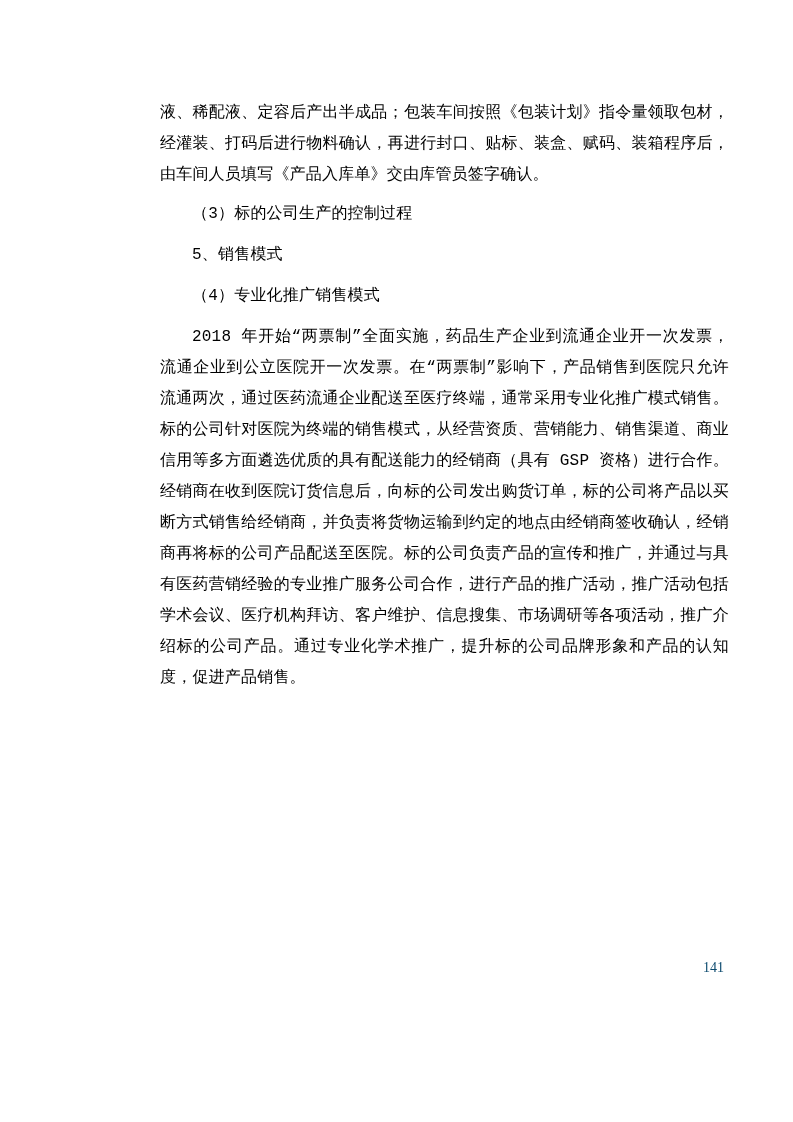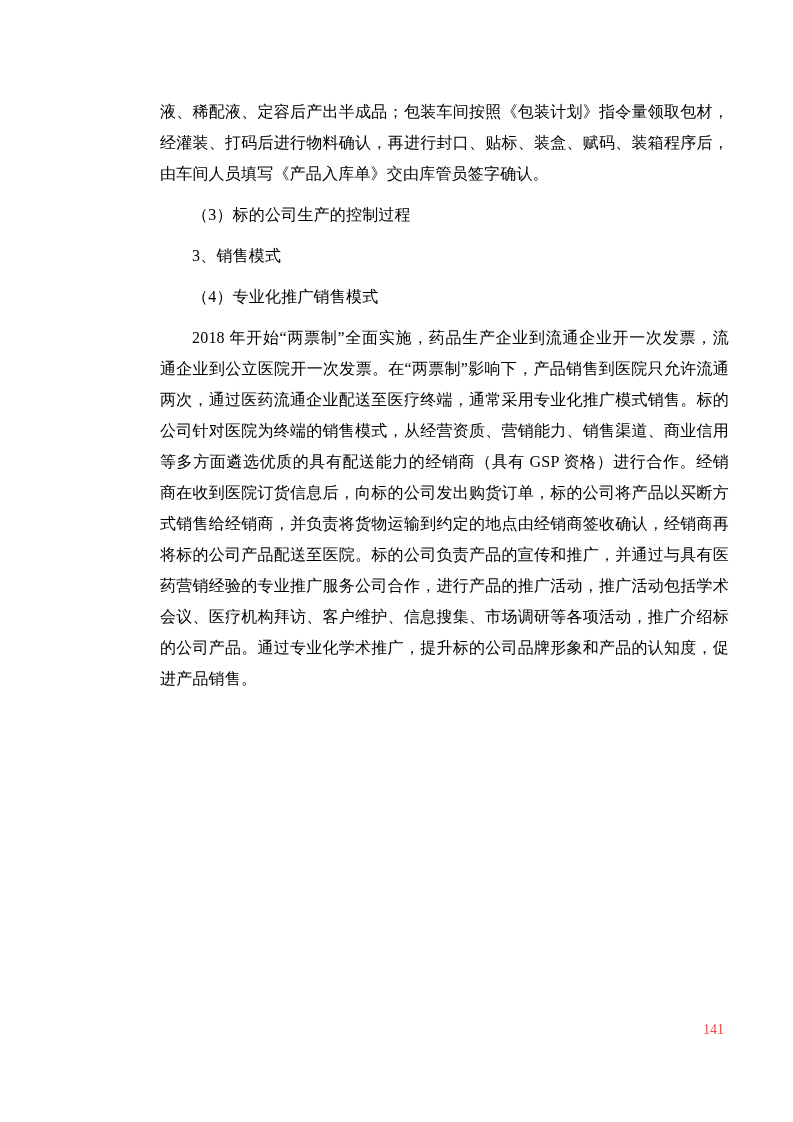--- a/index.html
+++ b/index.html
@@ -26,38 +26,39 @@
   }
   .content p {
     margin: 0 0 10px 0;
     font-size: 16px;
     line-height: 31px;
     text-align: justify;
     letter-spacing: 0.2px;
   }
   .content p.indent {
     text-indent: 2em;
+    font-family: Liberation Mono, monospace;
   }
   .content p.heading {
     text-indent: 2em;
   }
   .page-number {
     position: absolute;
-    top: 1021px;
+    top: 959px;
     right: 116px;
     font-size: 14px;
     line-height: 18px;
-    color: #ef4444;
+    color: #0c4a6e;
   }
 </style>
 </head>
 <body>
 
 <div class="page">
   <div class="content" id="doc-body">
       <p class="para">液、稀配液、定容后产出半成品；包装车间按照《包装计划》指令量领取包材，经灌装、打码后进行物料确认，再进行封口、贴标、装盒、赋码、装箱程序后，由车间人员填写《产品入库单》交由库管员签字确认。</p>
       <p class="heading indent">（3）标的公司生产的控制过程</p>
-      <p class="heading indent">3、销售模式</p>
+      <p class="heading indent">5、销售模式</p>
       <p class="heading indent">（4）专业化推广销售模式</p>
       <p class="para indent">2018 年开始“两票制”全面实施，药品生产企业到流通企业开一次发票，流通企业到公立医院开一次发票。在“两票制”影响下，产品销售到医院只允许流通两次，通过医药流通企业配送至医疗终端，通常采用专业化推广模式销售。标的公司针对医院为终端的销售模式，从经营资质、营销能力、销售渠道、商业信用等多方面遴选优质的具有配送能力的经销商（具有 GSP 资格）进行合作。经销商在收到医院订货信息后，向标的公司发出购货订单，标的公司将产品以买断方式销售给经销商，并负责将货物运输到约定的地点由经销商签收确认，经销商再将标的公司产品配送至医院。标的公司负责产品的宣传和推广，并通过与具有医药营销经验的专业推广服务公司合作，进行产品的推广活动，推广活动包括学术会议、医疗机构拜访、客户维护、信息搜集、市场调研等各项活动，推广介绍标的公司产品。通过专业化学术推广，提升标的公司品牌形象和产品的认知度，促进产品销售。</p>
     </div>
   <div class="page-number">141</div>
 </div>
 
 </body></html>

